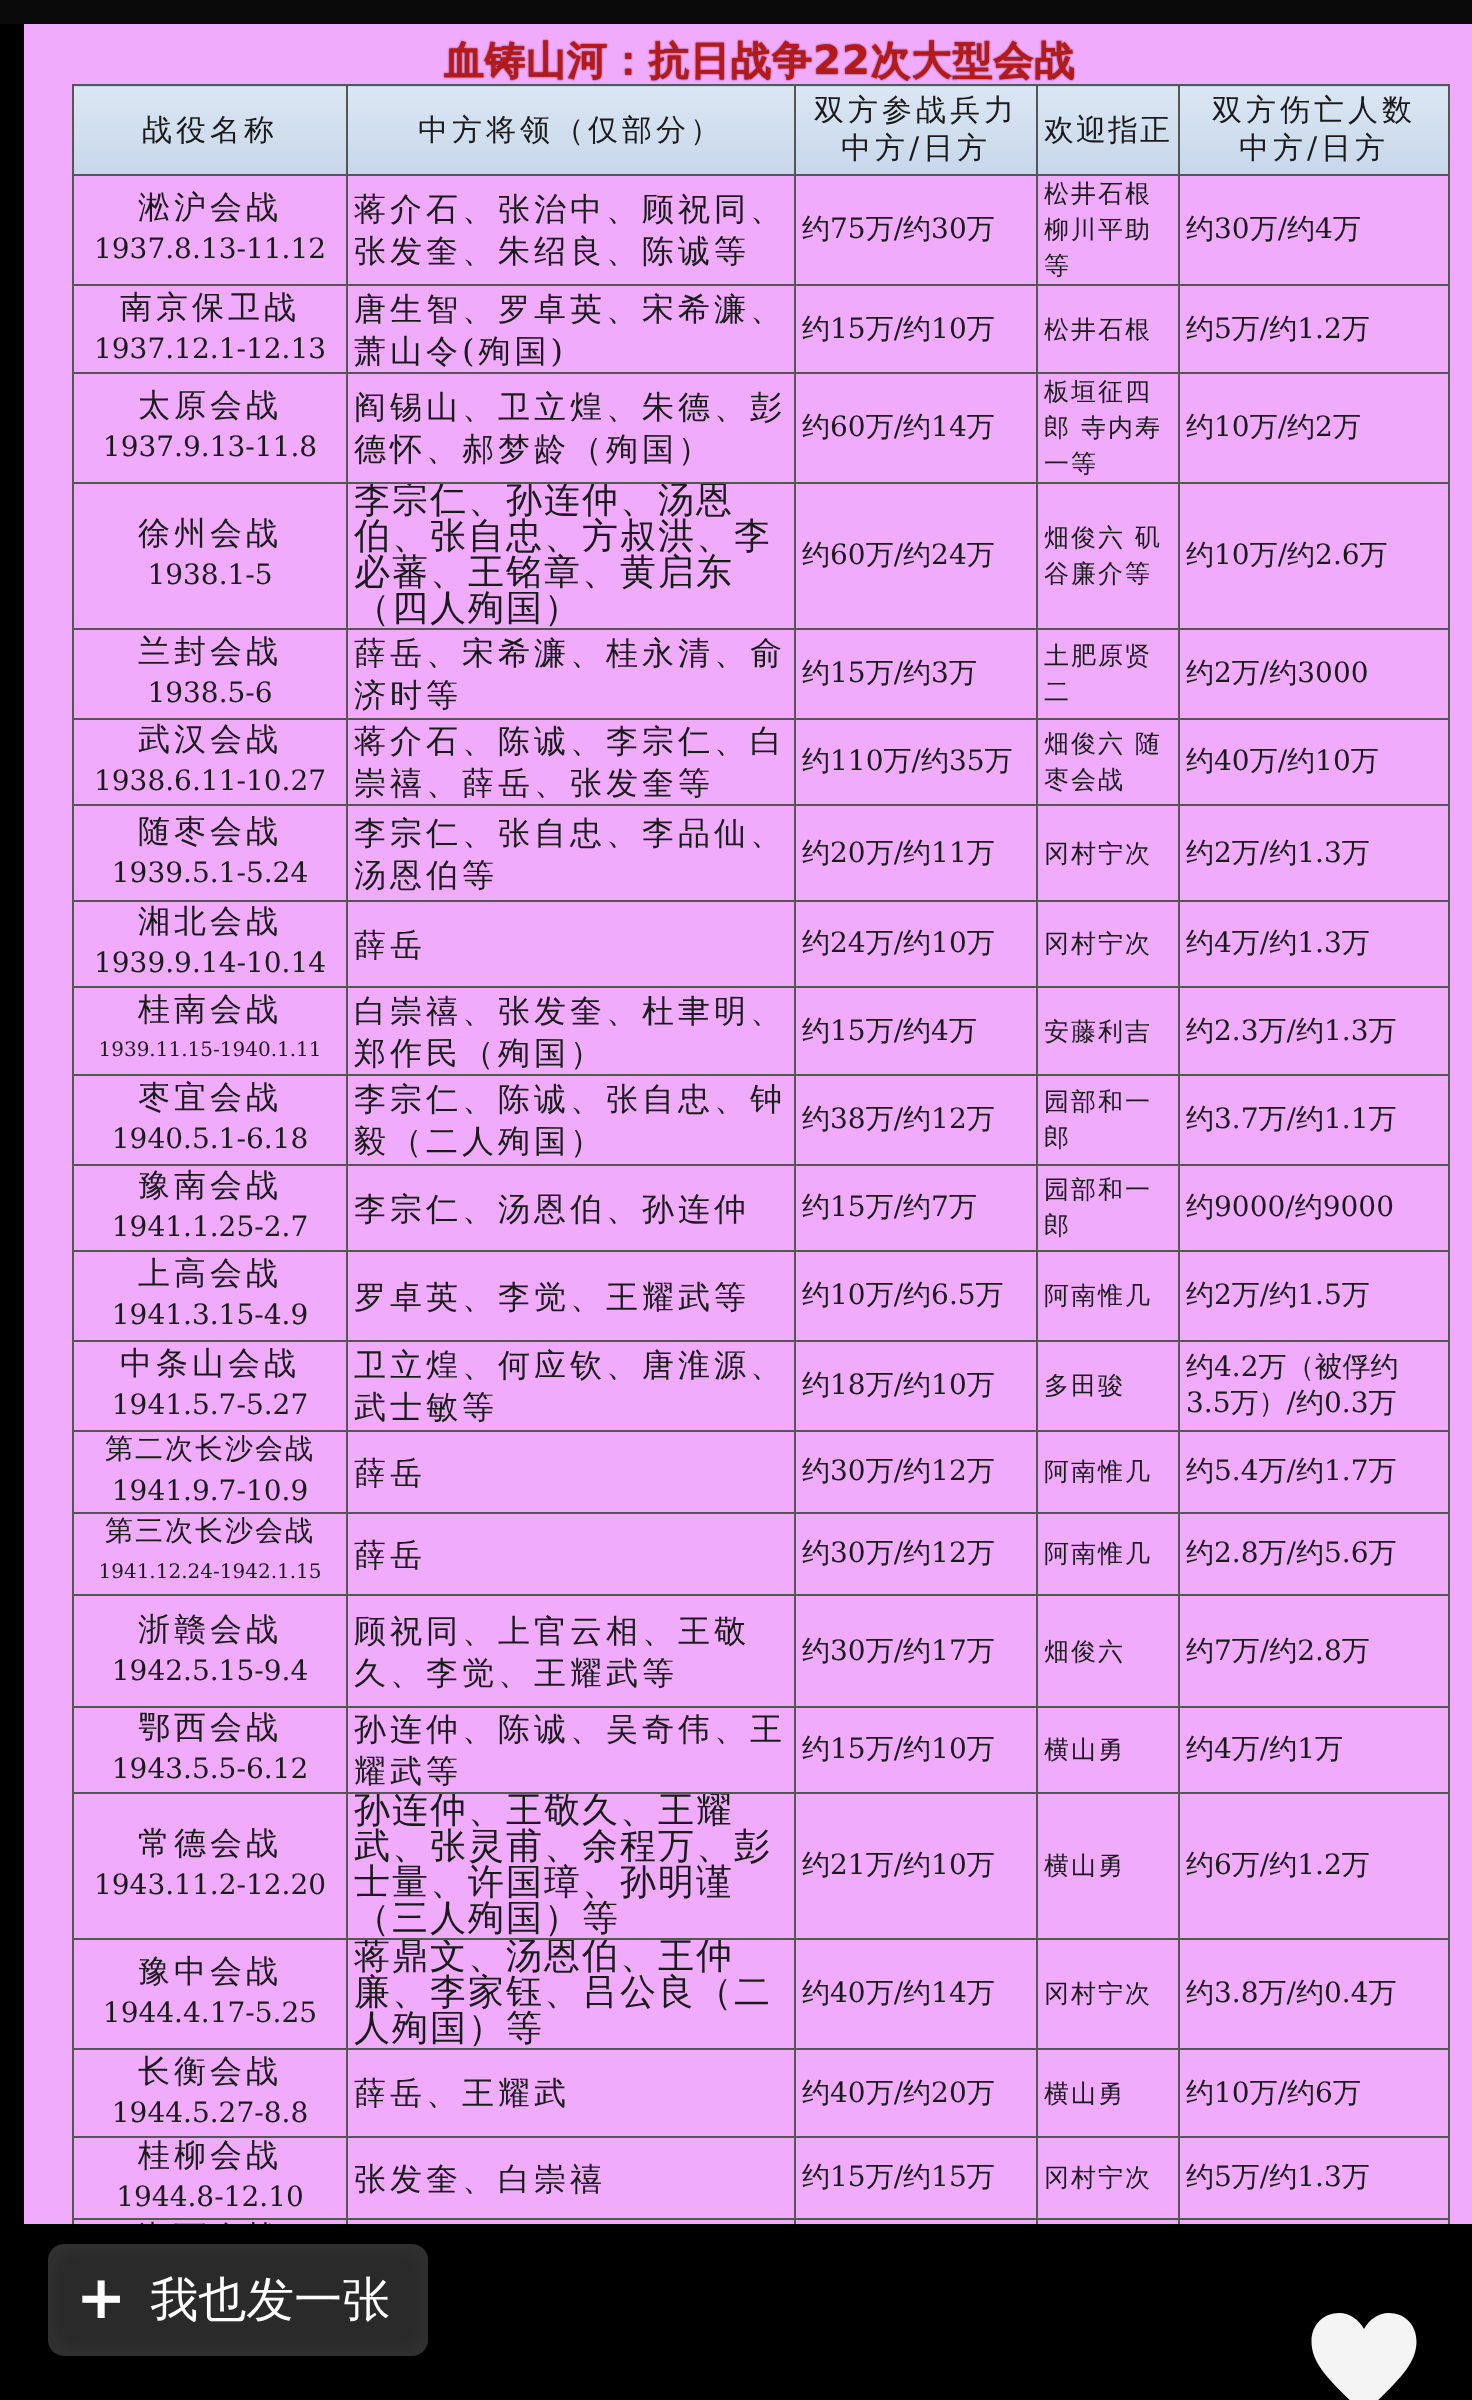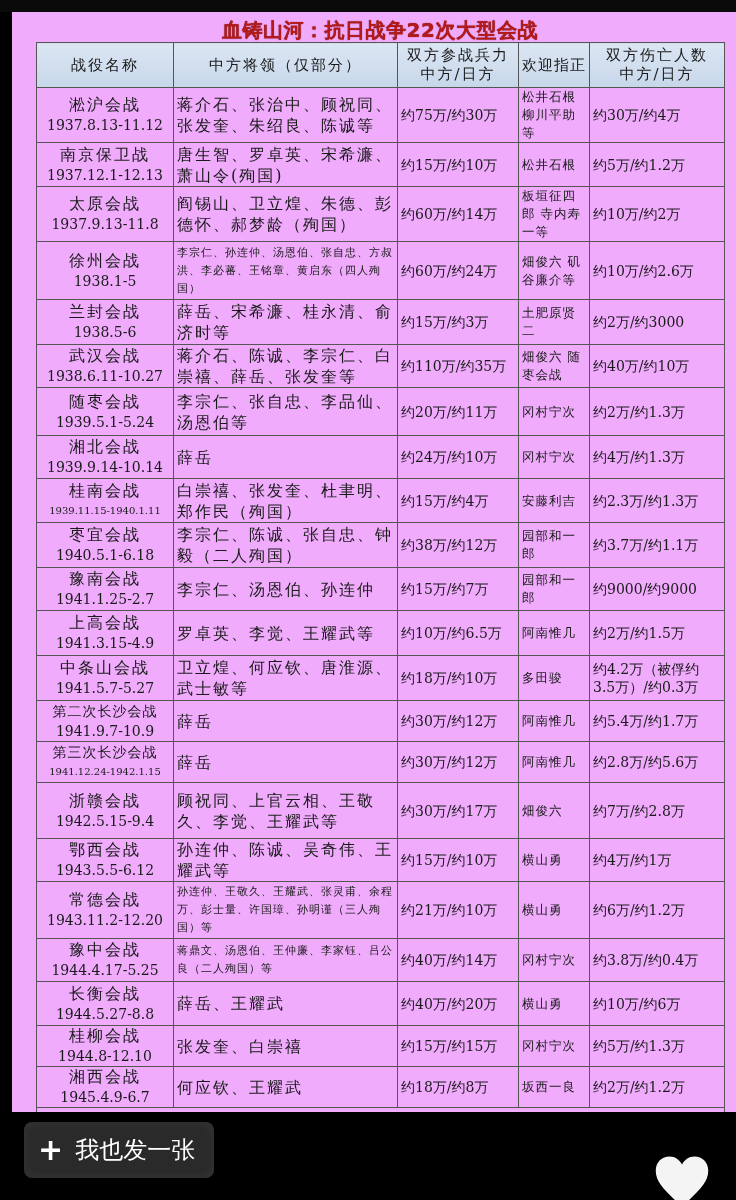--- a/index.html
+++ b/index.html
@@ -29,26 +29,26 @@
     border: 1px solid #555;
     padding: 0 3px; vertical-align: middle; overflow: hidden;
   }
   table.battles th {
     background: linear-gradient(#dbe6f3, #c7d7ea);
     font-weight: normal; font-size: 15px; line-height: 19px; letter-spacing: 2px;
     height: 44px;
   }
   th.h-name { font-size: 17px; letter-spacing: 3px; }
   td.c-name { text-align: center; line-height: 20px; }
-  .bname { font-size: 16px; letter-spacing: 2px; display: block; }
+  .bname { font-size: 16px; letter-spacing: 2px; display: block; font-family: Liberation Mono, monospace; }
   .bname.small { font-size: 14px; letter-spacing: 1px; }
   .bdate { font-size: 14px; display: block; white-space: nowrap; }
   .bdate.tiny { font-size: 10px; }
   td.c-cn { font-size: 16px; line-height: 21px; letter-spacing: 2px; }
-  td.c-cn.dense { font-size: 11px; line-height: 18px; letter-spacing: 1px; margin-left: 24px; }
+  td.c-cn.dense { font-size: 18px; line-height: 18px; letter-spacing: 1px; margin-left: 24px; }
   td.c-force { font-size: 14px; line-height: 18px; white-space: normal; }
   td.c-jp { font-size: 12.5px; line-height: 18px; letter-spacing: 1px; }
   td.c-loss { font-size: 14px; line-height: 18px; }
   tr.note td {
     font-size: 12px; line-height: 22px; height: 22px; letter-spacing: 0;
     white-space: nowrap; padding-left: 3px;
   }
   .bottom {
     position: absolute; left: 0; top: 1112px; width: 736px; height: 88px; background: #000;
   }

